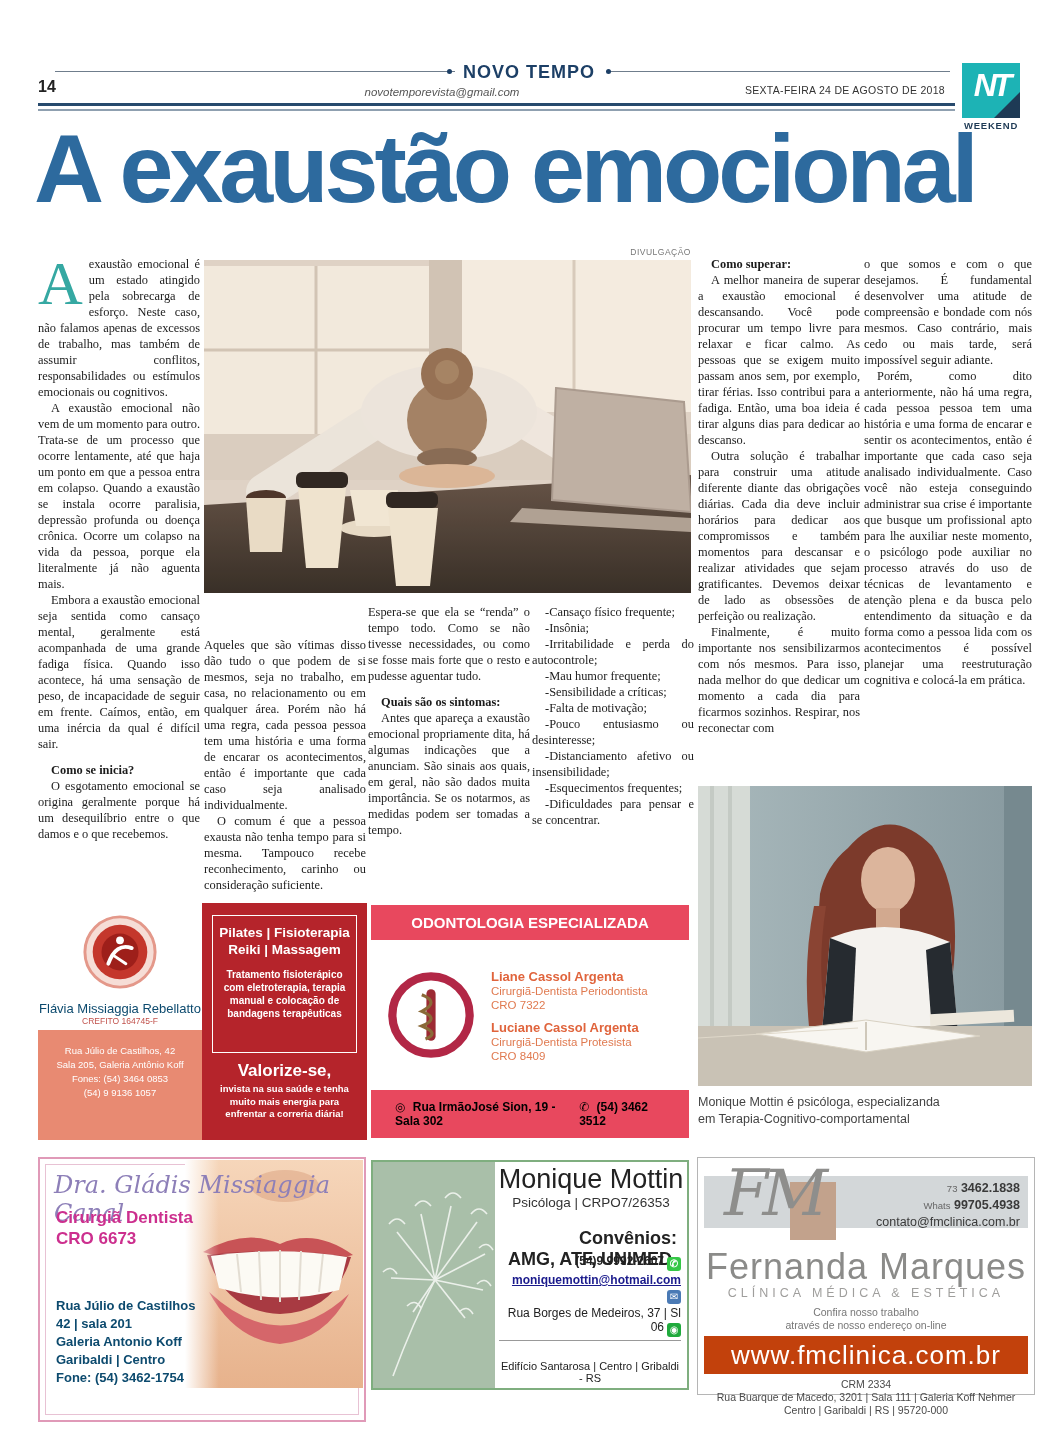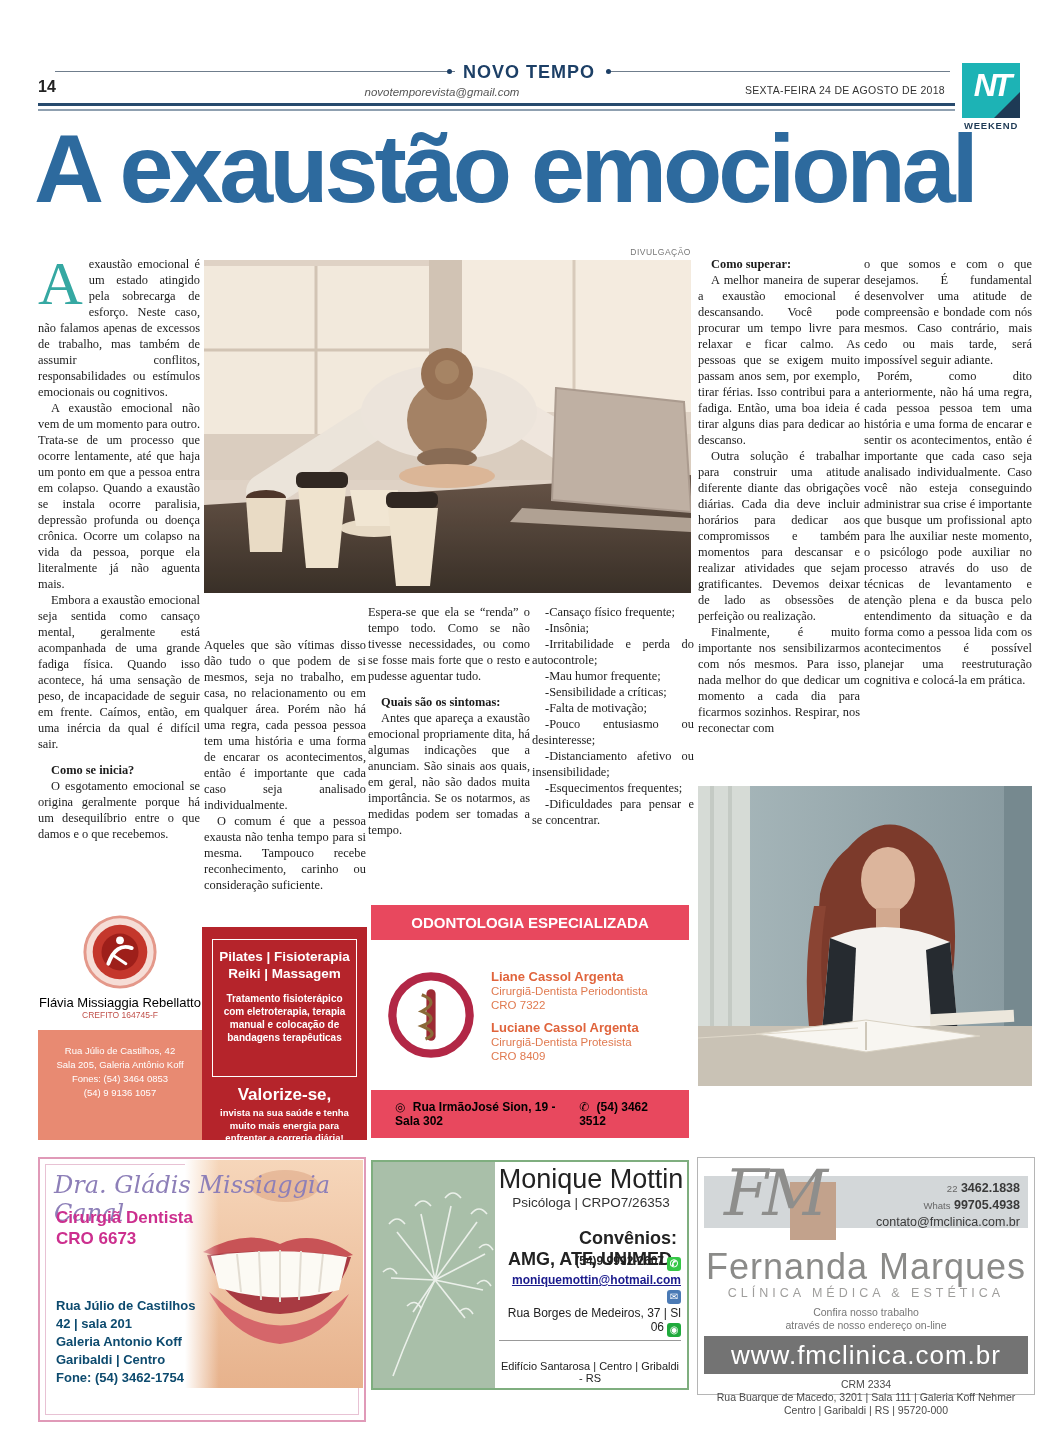--- a/index.html
+++ b/index.html
@@ -53,25 +53,25 @@
   .mainphoto svg{display:block;width:100%;height:100%;}
   .mophoto{left:698px;top:786px;width:334px;height:300px;}
   .mophoto svg{display:block;width:100%;height:100%;}
   .caption{left:698px;top:1094px;width:330px;font:12.5px "Liberation Sans",sans-serif;
            color:#444;line-height:17px;}
 
   
   .ad-fisio{left:38px;top:903px;width:329px;height:237px;display:flex;}
   .af-left{width:164px;display:flex;flex-direction:column;}
   .af-top{flex:1;background:#fff;text-align:center;padding-top:10px;}
-  .af-name{font:13px "Liberation Sans",sans-serif;color:#000000;margin-top:0;}
+  .af-name{font:13px "Liberation Sans",sans-serif;color:#0c4a6e;margin-top:6px;}
   .af-cref{font:8.5px "Liberation Sans",sans-serif;color:#c0504a;}
   .af-addr{background:#e88a72;color:#fff;text-align:center;height:96px;
            font:9.5px "Liberation Sans",sans-serif;line-height:14px;padding-top:14px;}
-  .af-right{flex:1;background:#b5242b;color:#fff;text-align:center;position:relative;margin-top:24px;}
+  .af-right{flex:1;background:#b5242b;color:#fff;text-align:center;position:relative;}
   .af-box{position:absolute;left:10px;right:10px;top:12px;height:128px;
           border:1px solid #fff;padding:8px 6px 0;}
   .af-serv{font:bold 13.5px "Liberation Sans",sans-serif;line-height:17px;}
   .af-treat{font:bold 10px "Liberation Sans",sans-serif;line-height:13px;margin-top:10px;}
   .af-val{position:absolute;left:0;right:0;top:158px;}
   .af-val-t{font:bold 17px "Liberation Sans",sans-serif;}
   .af-val-b{font:bold 9.5px "Liberation Sans",sans-serif;line-height:12.5px;margin-top:2px;padding:0 14px;}
 
   
   .ad-odonto{left:371px;top:905px;width:318px;height:233px;background:#fff;}
@@ -120,21 +120,21 @@
   .afm-mono{position:absolute;left:26px;top:-2px;font:italic 64px "DejaVu Serif",serif;
             color:#8e8e8c;letter-spacing:-6px;}
   .afm-contact{position:absolute;right:14px;top:22px;text-align:right;font-size:12.5px;color:#3a3a3a;line-height:16px;}
   .afm-sm{font-size:9.5px;color:#666;}
   .afm-name{position:absolute;left:0;right:0;top:88px;text-align:center;
             font-size:36px;color:#8b8b89;letter-spacing:1px;}
   .afm-sub{position:absolute;left:0;right:0;top:128px;text-align:center;
            font-size:12.5px;color:#9f9e9c;letter-spacing:4px;}
   .afm-tag{position:absolute;left:0;right:0;top:148px;text-align:center;
            font-size:10.5px;color:#777;line-height:13px;}
-  .afm-site{position:absolute;left:6px;right:6px;top:178px;height:38px;background:#737373;
+  .afm-site{position:absolute;left:6px;right:6px;top:178px;height:38px;background:#c2410c;
             color:#fff;text-align:center;font-size:26px;line-height:38px;letter-spacing:1px;}
   .afm-foot{position:absolute;left:0;right:0;top:220px;text-align:center;font-size:10.5px;
             color:#4a4a4a;line-height:13px;}
 </style>
 </head>
 <body>
 
 <div class="page">
 
   <div class="abs rule-thin" style="left:55px;width:400px;"></div>
@@ -259,20 +259,24 @@
       <path d="M132,152 Q190,128 252,156 L260,246 L124,246 Z" fill="#f4f2ee"></path>
       <path d="M132,152 L158,162 L154,246 L124,246 Z" fill="#262b30"></path>
       <path d="M252,156 L228,164 L234,246 L260,246 Z" fill="#262b30"></path>
       <rect x="0" y="240" width="334" height="60" fill="#c9c2b5"></rect>
       <polygon points="58,248 168,234 282,250 168,266" fill="#f8f6f1" stroke="#d8d1c2" stroke-width="1"></polygon>
       <line x1="168" y1="236" x2="168" y2="264" stroke="#cfc8ba" stroke-width="2"></line>
       <line x1="84,252" y1="252" x2="160" y2="242" stroke="#dfd8ca" stroke-width="1"></line>
       <rect x="232" y="226" width="84" height="12" fill="#ece7dc" transform="rotate(-3 274 232)"></rect>
     </svg>
   </div>
+  <div class="abs caption">
+    <div>Monique Mottin é psicóloga, especializanda</div>
+    <div>em Terapia-Cognitivo-comportamental</div>
+  </div>
 
   <div class="abs ad-fisio">
     <div class="af-left">
       <div class="af-top">
         <svg width="78" height="78" viewBox="0 0 80 80" style="display:inline-block">
           <circle cx="40" cy="40" r="36" fill="#f6ddd6" stroke="#e4988a" stroke-width="3"></circle>
           <circle cx="40" cy="40" r="28" fill="#c4372c"></circle>
           <circle cx="40" cy="40" r="19" fill="#9e1f1a"></circle>
           <path d="M28,52 Q36,30 52,36" stroke="#fff" stroke-width="4" fill="none" stroke-linecap="round"></path>
           <circle cx="40" cy="28" r="4" fill="#fff"></circle>
@@ -413,21 +417,21 @@
         <div class="am-last">Edifício Santarosa | Centro | Gribaldi - RS</div>
       </div>
     </div>
   </div>
 
   <div class="abs ad-fernanda">
     <div class="afm-band"></div>
     <div class="afm-sq"></div>
     <div class="afm-mono">FM</div>
     <div class="afm-contact">
-      <div><span class="afm-sm">22</span> <b>3462.1838</b></div>
+      <div><span class="afm-sm">73</span> <b>3462.1838</b></div>
       <div><span class="afm-sm">Whats</span> <b>99705.4938</b></div>
       <div>contato@fmclinica.com.br</div>
     </div>
     <div class="afm-name">Fernanda Marques</div>
     <div class="afm-sub">CLÍNICA MÉDICA &amp; ESTÉTICA</div>
     <div class="afm-tag">
       <div>Confira nosso trabalho</div>
       <div>através de nosso endereço on-line</div>
     </div>
     <div class="afm-site">www.fmclinica.com.br</div>

